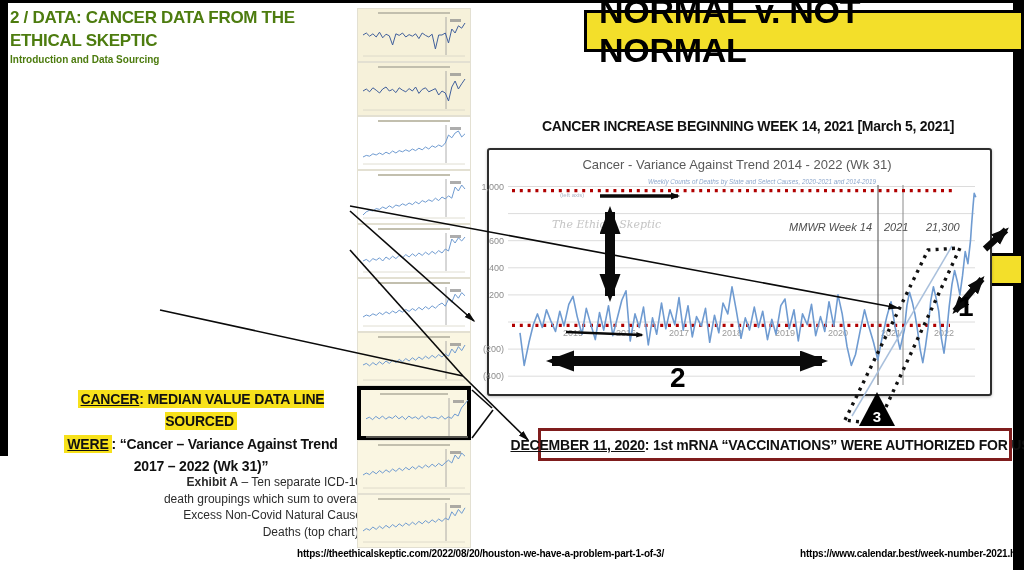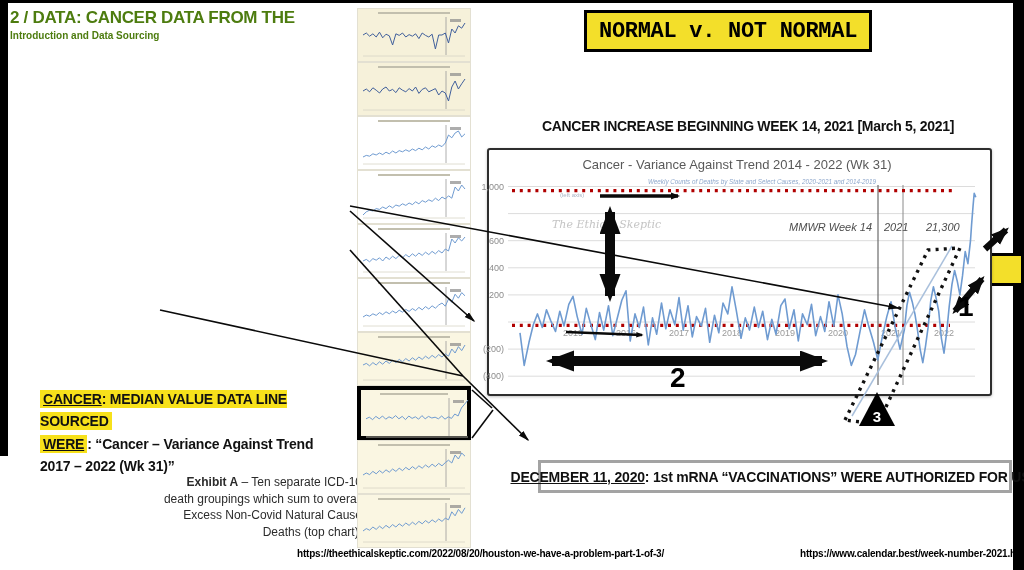--- a/index.html
+++ b/index.html
@@ -5,60 +5,61 @@
   html,body{margin:0;padding:0;background:#888;}
   .slide{position:relative;width:1024px;height:570px;background:#ffffff;overflow:hidden;
          font-family:"Liberation Sans",sans-serif;color:#111;}
   .bar{position:absolute;background:#000;}
   .hdr{position:absolute;left:10px;top:6px;font-weight:bold;line-height:1.38;color:#4d7c0f;}
   .hdr .l1{font-size:17px;letter-spacing:-0.3px;}
   .hdr .l3{font-size:10px;}
   .badge{position:absolute;background:#f3df2a;border:3px solid #000;font-weight:bold;
          display:flex;align-items:center;justify-content:center;color:#000;
          letter-spacing:-0.3px;box-sizing:border-box;}
-  .heading{font-size:22px;padding:16px 12px;border-width:3px;font-family:Liberation Mono, monospace;}
+  .heading{font-size:34px;padding:16px 12px;border-width:3px;}
   .subtitle{position:absolute;left:478px;top:72px;width:540px;text-align:center;
             font-weight:bold;font-size:15px;letter-spacing:-0.3px;}
   .caption{position:absolute;left:478px;top:118px;width:540px;text-align:center;
            font-weight:bold;font-size:14px;letter-spacing:-0.3px;}
   .focus{position:absolute;left:12px;top:176px;width:336px;height:147px;background:#f3df2a;
          border:3px solid #000;box-sizing:border-box;padding:2px 8px;font-weight:bold;}
   .focus .ft{text-align:center;font-size:15px;text-decoration:underline;margin-top:2px;}
   .focus .fi{font-size:13.8px;line-height:1.78;letter-spacing:-0.3px;}
   .chart-card{position:absolute;left:487px;top:148px;width:501px;height:244px;background:#fff;
               border:2px solid #2e2e2e;border-radius:3px;box-shadow:0 1px 3px rgba(0,0,0,.25);z-index:1;}
   .strip{position:absolute;left:357px;top:8px;width:114px;height:540px;z-index:1;}
   .thumb{position:relative;width:114px;height:54px;box-sizing:border-box;border:1px solid #e3e0d2;}
   .thumb.hl{border:4px solid #000;}
   .thumb .tbar{position:absolute;left:18%;top:3px;width:64%;height:2px;background:#c2bfae;}
   svg.ov{position:absolute;left:0;top:0;z-index:2;pointer-events:none;}
   .num{position:absolute;font-weight:bold;font-size:28px;z-index:4;color:#000;}
   .dec-box{position:absolute;left:538px;top:428px;width:474px;height:33px;background:#fff;
-           border:3px solid #a3a3a3;box-sizing:border-box;display:flex;align-items:center;
-           justify-content:center;font-weight:bold;font-size:14px;letter-spacing:-0.2px;z-index:3;white-space:nowrap;margin-top:32px;}
+           border:3px solid #7f1d1d;box-sizing:border-box;display:flex;align-items:center;
+           justify-content:center;font-weight:bold;font-size:14px;letter-spacing:-0.2px;z-index:3;white-space:nowrap;}
   .u{text-decoration:underline;}
-  .src-note{position:absolute;left:40px;top:388px;width:322px;text-align:left;font-weight:bold;
+  .src-note{position:absolute;left:40px;top:388px;width:322px;text-align:center;font-weight:bold;
             font-size:14px;line-height:1.6;letter-spacing:-0.2px;z-index:3;}
   .hl-y{background:#f7e11b;padding:1px 3px;}
   .exhibit{position:absolute;left:158px;top:474px;width:204px;text-align:right;font-size:12px;
            line-height:1.38;color:#2b2b2b;}
   .url{position:absolute;top:548px;font-weight:bold;font-size:10px;letter-spacing:-0.2px;
        color:#000;text-align:center;white-space:nowrap;}
 </style>
 </head>
 <body>
 
 <div class="slide">
 
   <div class="bar" style="left:0;top:0;width:1024px;height:3px;"></div>
   <div class="bar" style="left:0;top:0;width:8px;height:456px;"></div>
   <div class="bar" style="left:1013px;top:0;width:11px;height:570px;"></div>
 
   <div class="hdr">
     <div class="l1">2 / DATA: CANCER DATA FROM THE</div>
+    <div class="l1">ETHICAL SKEPTIC</div>
     <div class="l3">Introduction and Data Sourcing</div>
   </div>
 
   <div class="badge heading" style="left:584px;top:10px;height:42px;">NORMAL v. NOT NORMAL</div>
   <div class="caption">CANCER INCREASE BEGINNING WEEK 14, 2021 [March 5, 2021]</div>
 
   <div class="strip" id="strip">
       <div class="thumb" style="background: rgb(246, 241, 218);"><div class="tbar"></div><svg width="112" height="52">
           <line x1="88" x2="88" y1="8" y2="46" stroke="#9a9a9a" stroke-width="0.8"></line>
           <rect x="92" y="10" width="11" height="3" fill="#8a8a8a" opacity="0.7"></rect>

